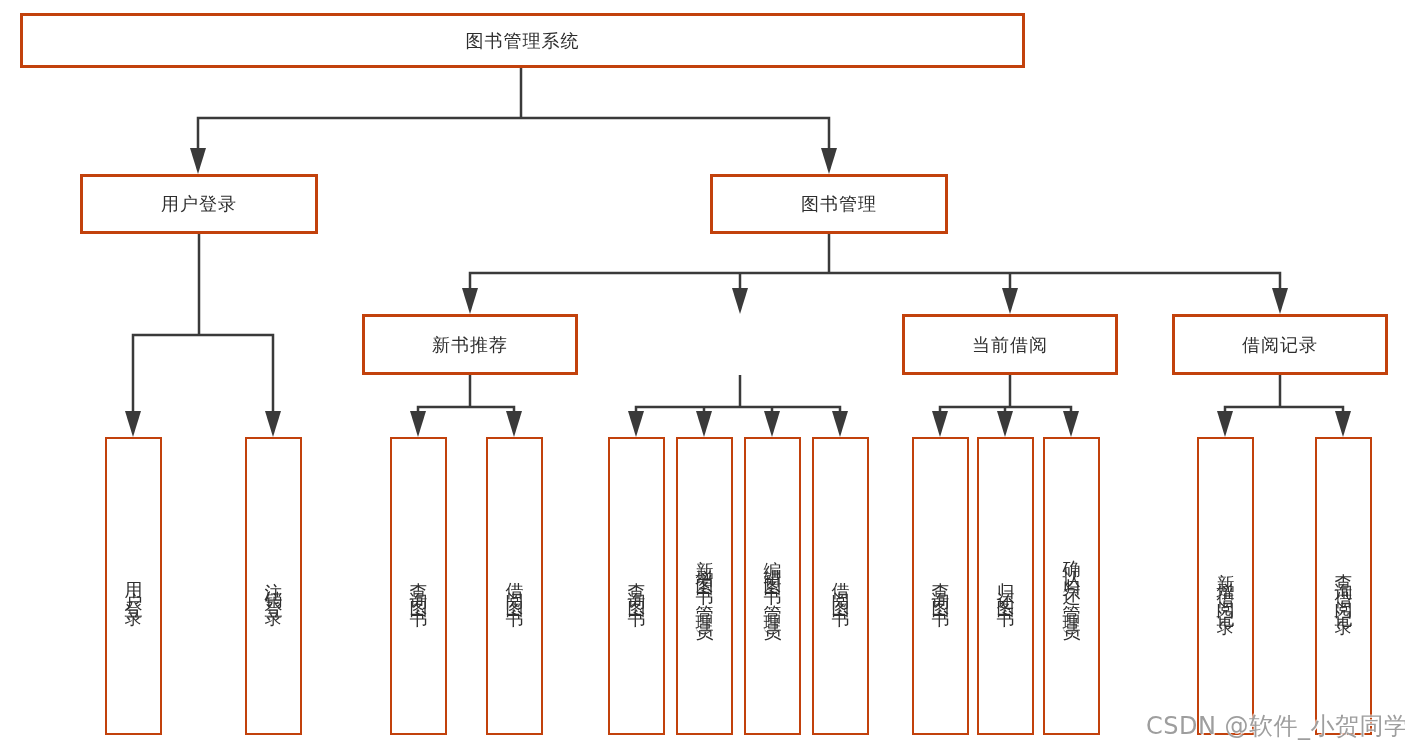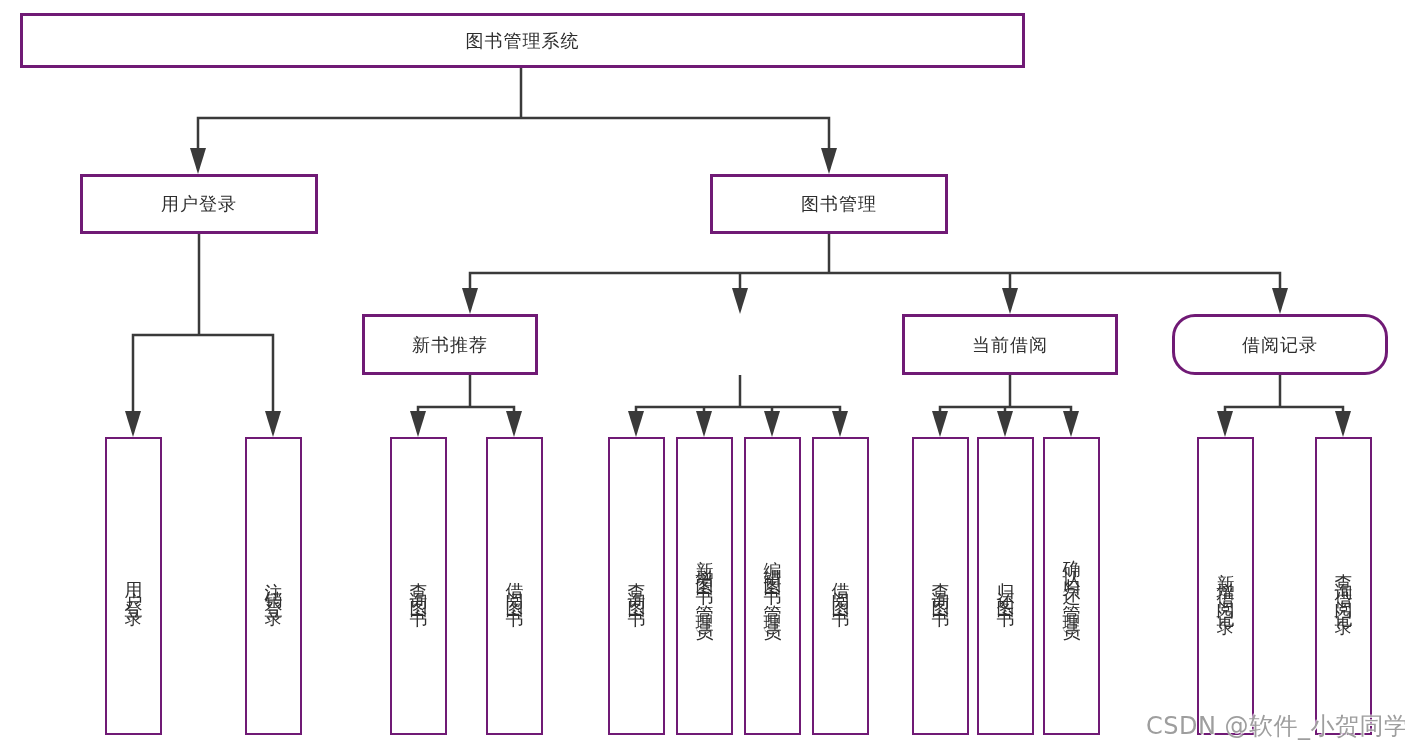--- a/index.html
+++ b/index.html
@@ -19,21 +19,21 @@
   .wires {
     position: absolute;
     left: 0;
     top: 0;
     z-index: 1;
   }
   .box {
     position: absolute;
     box-sizing: border-box;
     background: #ffffff;
-    border: 3px solid #701a75;
+    border: 3px solid #c2410c;
     display: flex;
     align-items: center;
     justify-content: center;
     font-size: 18px;
     letter-spacing: 1px;
     color: #2e2e2e;
     z-index: 2;
     white-space: nowrap;
   }
   .leaf {
@@ -130,27 +130,27 @@
     <span>图书管理系统</span>
   </div>
 
   <div class="box" style="left:80px; top:174px; width:238px; height:60px;">
     <span>用户登录</span>
   </div>
   <div class="box" style="left:710px; top:174px; width:238px; height:60px;padding-left:20px;">
     <span>图书管理</span>
   </div>
 
-  <div class="box" style="left:362px; top:314px; width:176px; height:61px;">
+  <div class="box" style="left:362px; top:314px; width:216px; height:61px;">
     <span>新书推荐</span>
   </div>
   <div class="box" style="left:902px; top:314px; width:216px; height:61px;">
     <span>当前借阅</span>
   </div>
-  <div class="box" style="left:1172px; top:314px; width:216px; height:61px;border-radius:23px;">
+  <div class="box" style="left:1172px; top:314px; width:216px; height:61px;">
     <span>借阅记录</span>
   </div>
 
   <div class="box leaf" style="left:105px; top:437px; width:57px; height:298px;">
     <span class="vtext">用户登录</span>
   </div>
   <div class="box leaf" style="left:245px; top:437px; width:57px; height:298px;">
     <span class="vtext">注销登录</span>
   </div>
 

